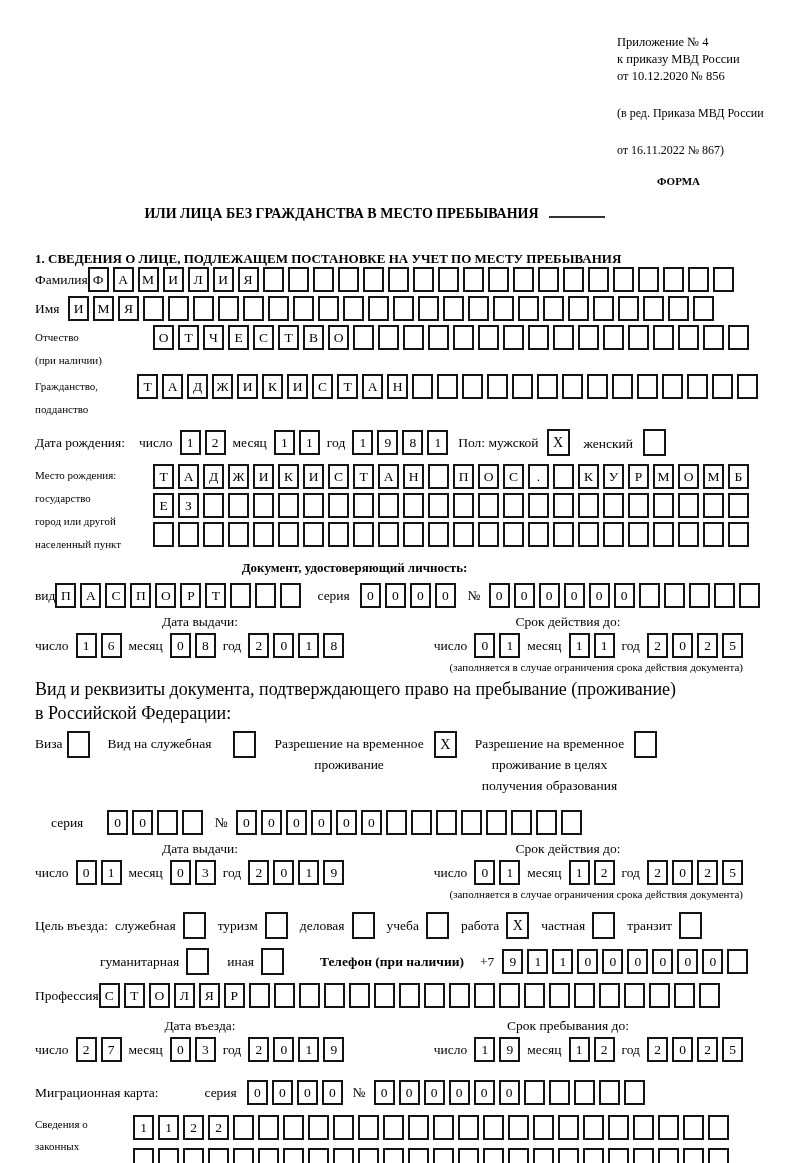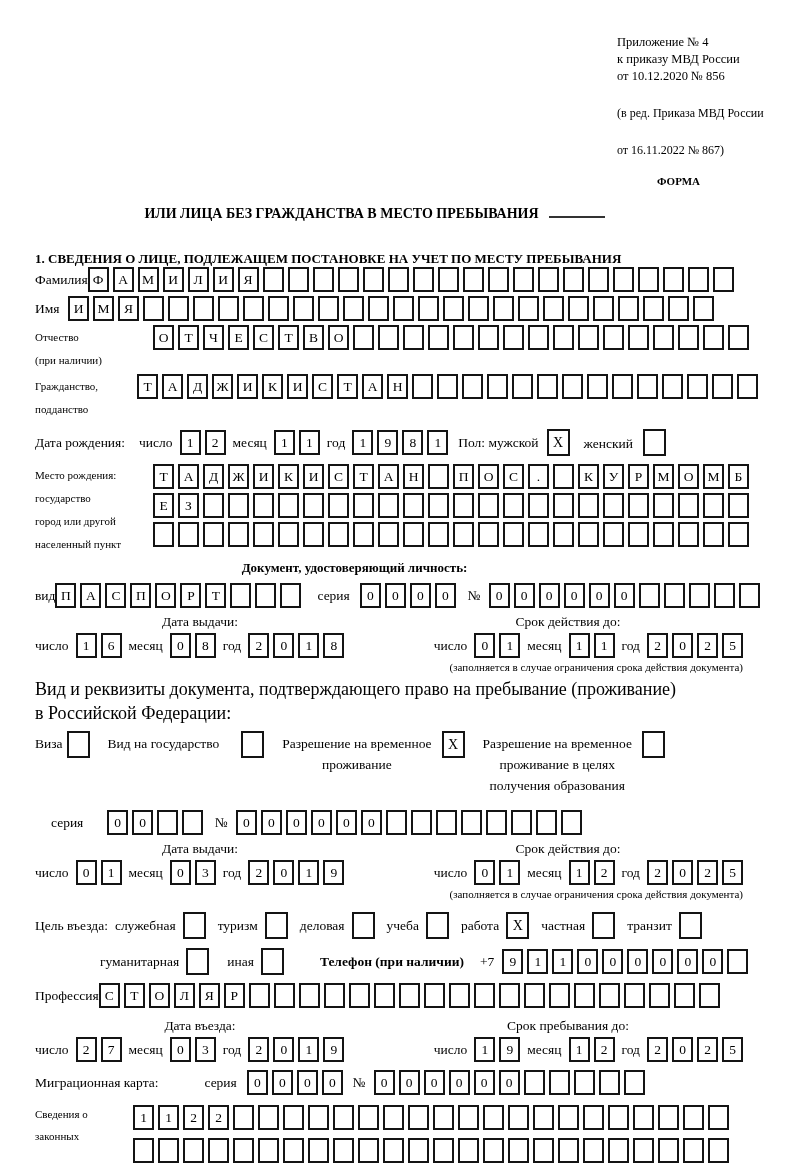--- a/index.html
+++ b/index.html
@@ -415,21 +415,21 @@
 
   <div class="cbrow">
     <div class="cbitem">
       <span class="stack">Виза</span>
       <span class="cells cb" style="margin-left:4px;">
           <span class="cell"></span>
         </span>
     </div>
     <div class="gap18"></div>
     <div class="cbitem">
-      <span class="stack">Вид на государство</span>
+      <span class="stack">Вид на служебная</span>
       <span class="cells cb" style="margin-left:22px;">
           <span class="cell"></span>
         </span>
     </div>
     <div class="gap18"></div>
     <div class="cbitem">
       <span class="stack">
         <span>Разрешение на временное</span><br>
         <span>проживание</span>
       </span>
@@ -649,21 +649,21 @@
       <span class="lb">год</span>
       <span class="cells">
           <span class="cell">2</span>
           <span class="cell">0</span>
           <span class="cell">2</span>
           <span class="cell">5</span>
         </span>
     </span>
   </div>
 
-  <div class="frow" style="margin-top:8px;">
+  <div class="frow" style="margin-top:18px;">
     <span class="lb">Миграционная карта:</span>
     <span class="lb" style="margin:0 10px 0 46px;">серия</span>
     <span class="cells">
         <span class="cell">0</span>
         <span class="cell">0</span>
         <span class="cell">0</span>
         <span class="cell">0</span>
       </span>
     <span class="lb" style="margin:0 8px 0 10px;">№</span>
     <span class="cells">

